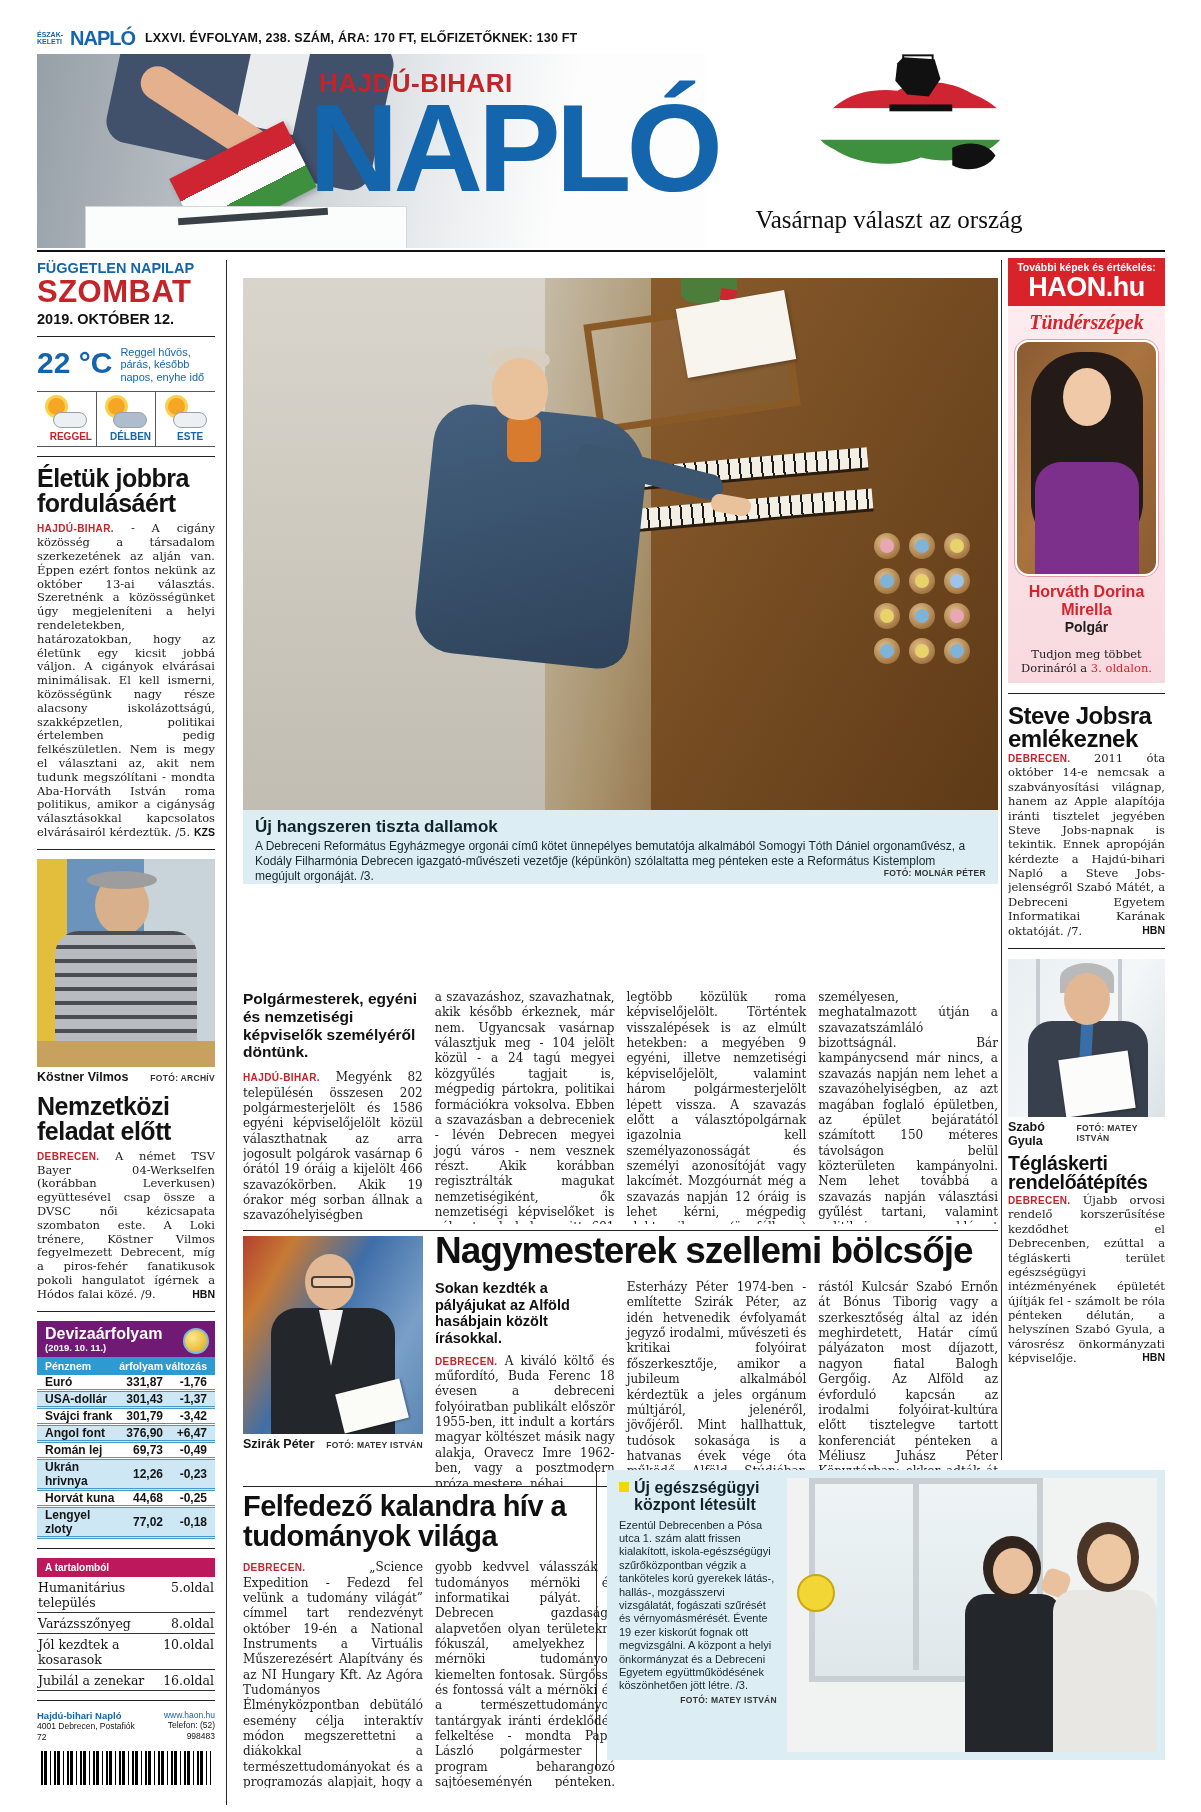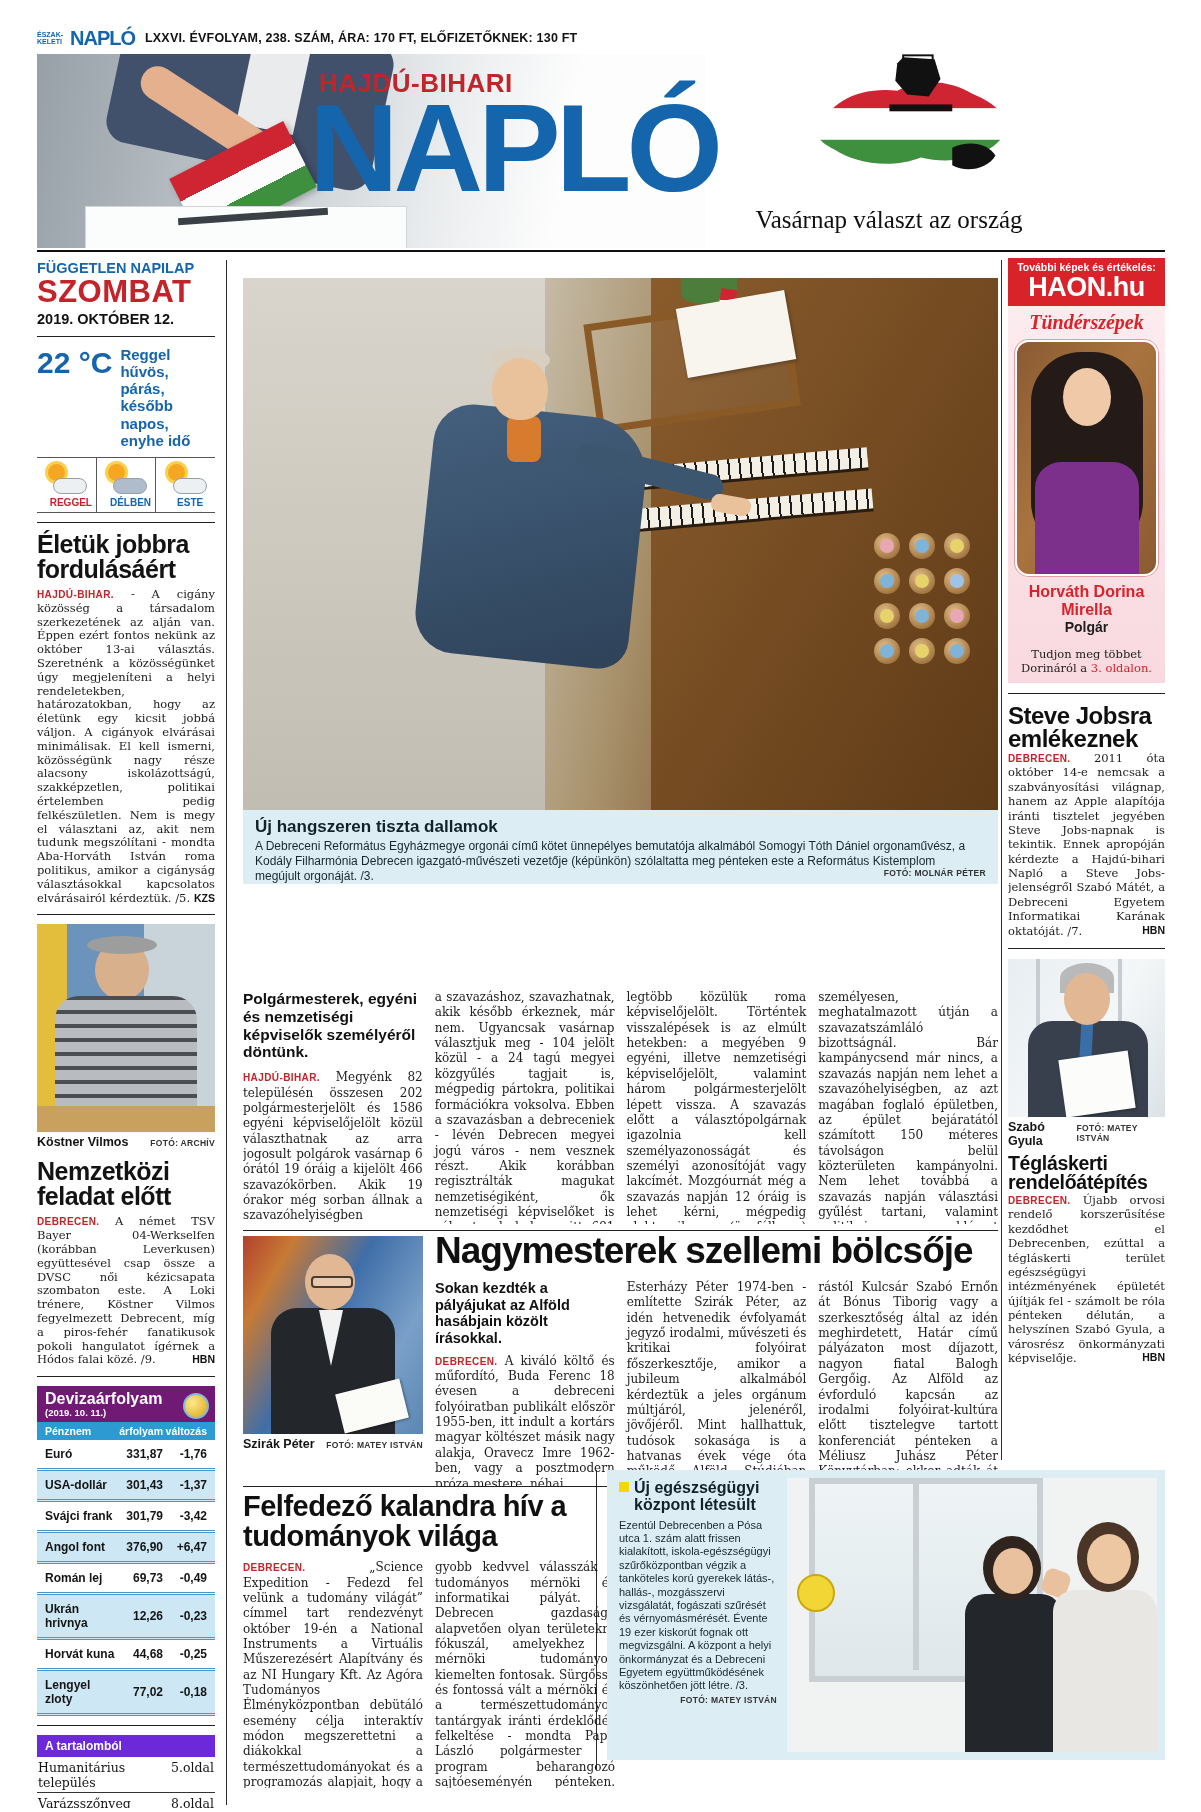--- a/index.html
+++ b/index.html
@@ -38,21 +38,21 @@
   h1,h2,h3{margin:0;font-weight:800;color:#131313;}
   .credit{font-weight:700;font-size:8.5px;color:#333;letter-spacing:.3px;}
   
   .leftrail{position:absolute;left:37px;top:260px;width:178px;height:1548px;overflow:hidden;}
   .ldiv{border-top:1.5px solid #222;margin:9px 0;}
   .indep{font-weight:800;font-size:14.5px;color:#1565ad;}
   .day{font-weight:800;font-size:31px;color:#c3242a;letter-spacing:.5px;line-height:1.05;}
   .dateline{font-weight:800;font-size:14.5px;color:#111;margin-top:2px;}
   .weatherrow{display:flex;gap:8px;align-items:flex-start;margin-top:2px;}
   .temp{font-weight:900;font-size:30px;color:#1565ad;white-space:nowrap;}
-  .wdesc{font-weight:700;font-size:15px;line-height:1.15;color:#1565ad;}
+  .wdesc{font-weight:400;font-size:11px;line-height:1.15;color:#1565ad;}
   .wcells{display:flex;margin-top:8px;border-top:1px solid #555;border-bottom:1px solid #555;}
   .wcell{flex:1;display:flex;flex-direction:column;align-items:center;padding:6px 0 4px;}
   .wcell + .wcell{border-left:1px solid #555;}
   .wicon{position:relative;width:42px;height:30px;}
   .sun{position:absolute;left:3px;top:0;width:17px;height:17px;border-radius:50%;background:#f5a623;box-shadow:0 0 0 3px #fad14f;}
   .cloud{position:absolute;right:0;bottom:0;width:32px;height:14px;border-radius:8px;background:#edf0f3;border:1px solid #97a1aa;}
   .cloud.dark{background:#aebccb;}
   .wlabel{font-weight:800;font-size:10px;margin-top:3px;color:#1565ad;padding-left:9px;}
   .wlabel.red{color:#c3242a;}
   .lhead{font-size:25px;line-height:1.0;letter-spacing:-.5px;margin:2px 0 6px;}
@@ -60,27 +60,27 @@
   .photoframe{width:100%;overflow:hidden;position:relative;}
   .capline{display:flex;justify-content:space-between;align-items:baseline;margin-top:3px;}
   .capname{font-weight:800;font-size:12.5px;}
   
   .fx-head{background:#701a75;color:#fff;padding:5px 8px 4px;position:relative;}
   .fx-title{font-weight:800;font-size:16px;line-height:1;}
   .fx-date{font-size:9.5px;font-weight:700;}
   .coin{position:absolute;right:6px;top:7px;width:22px;height:22px;border-radius:50%;
         background:radial-gradient(circle at 35% 35%,#ffe98c,#d9a514);border:2px solid #7fb9e0;}
   .fx-sub{background:#2d9ad2;color:#fff;display:flex;font-weight:700;font-size:10.5px;padding:3px 8px;}
-  .fx-row{display:flex;align-items:center;font-weight:800;font-size:12px;padding:7px 8px;border-bottom:3px double #4a97cc;}
+  .fx-row{display:flex;align-items:center;font-weight:800;font-size:12px;padding:0 8px;border-bottom:3px double #4a97cc;}
   .fx-row.alt{background:#cde7f5;}
   .fx-name{flex:1;}
   .fx-val{width:48px;text-align:right;}
   .fx-chg{width:44px;text-align:right;}
   
-  .toc-title{background:#6d28d9;color:#fff;font-weight:800;font-size:12px;padding:4px 8px;}
+  .toc-title{background:#be185d;color:#fff;font-weight:800;font-size:10px;padding:4px 8px;}
   .toc-row{display:flex;justify-content:space-between;font-family:"DejaVu Serif",serif;font-size:12.5px;
            border-bottom:1.5px solid #333;padding:3px 1px 2px;}
   .imprint{display:flex;justify-content:space-between;font-size:8.5px;line-height:1.25;margin-top:4px;}
   .blue{color:#1565ad;}
   .bars{width:170px;height:34px;margin:8px auto 0;
         background:repeating-linear-gradient(90deg,#000 0 2px,#fff 2px 3px,#000 3px 6px,#fff 6px 9px,#000 9px 10px,#fff 10px 13px);}
   
   .main{position:absolute;left:243px;top:255px;width:755px;height:1553px;margin-top:23px;}
   .hero{position:absolute;left:0;top:0;width:755px;height:532px;overflow:hidden;
         background:linear-gradient(100deg,#c6c1b6 0%,#d4cec2 28%,#a8926c 52%,#7a5128 72%,#5b3b1c 100%);}

